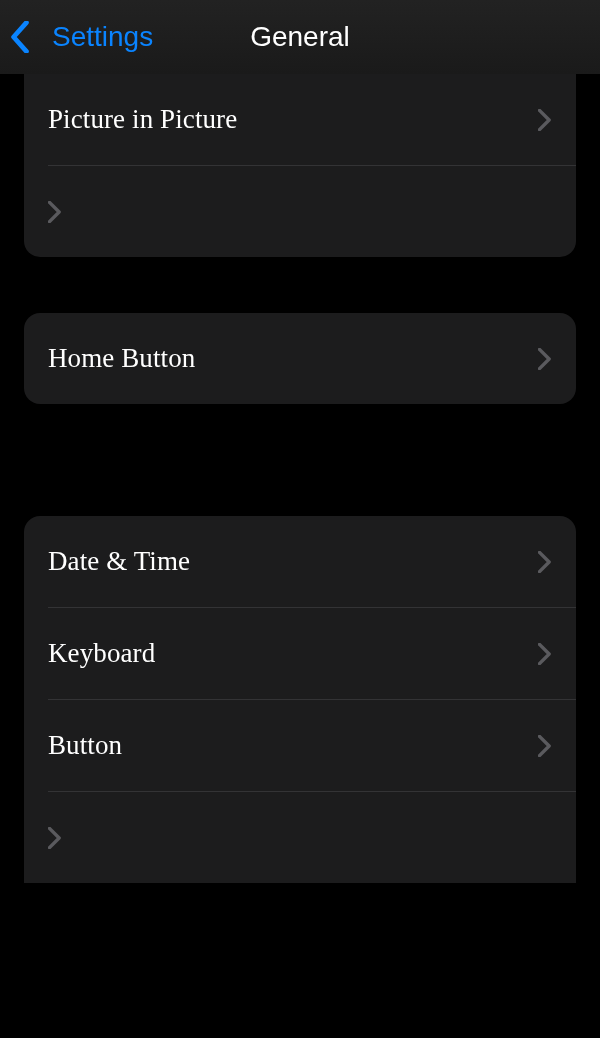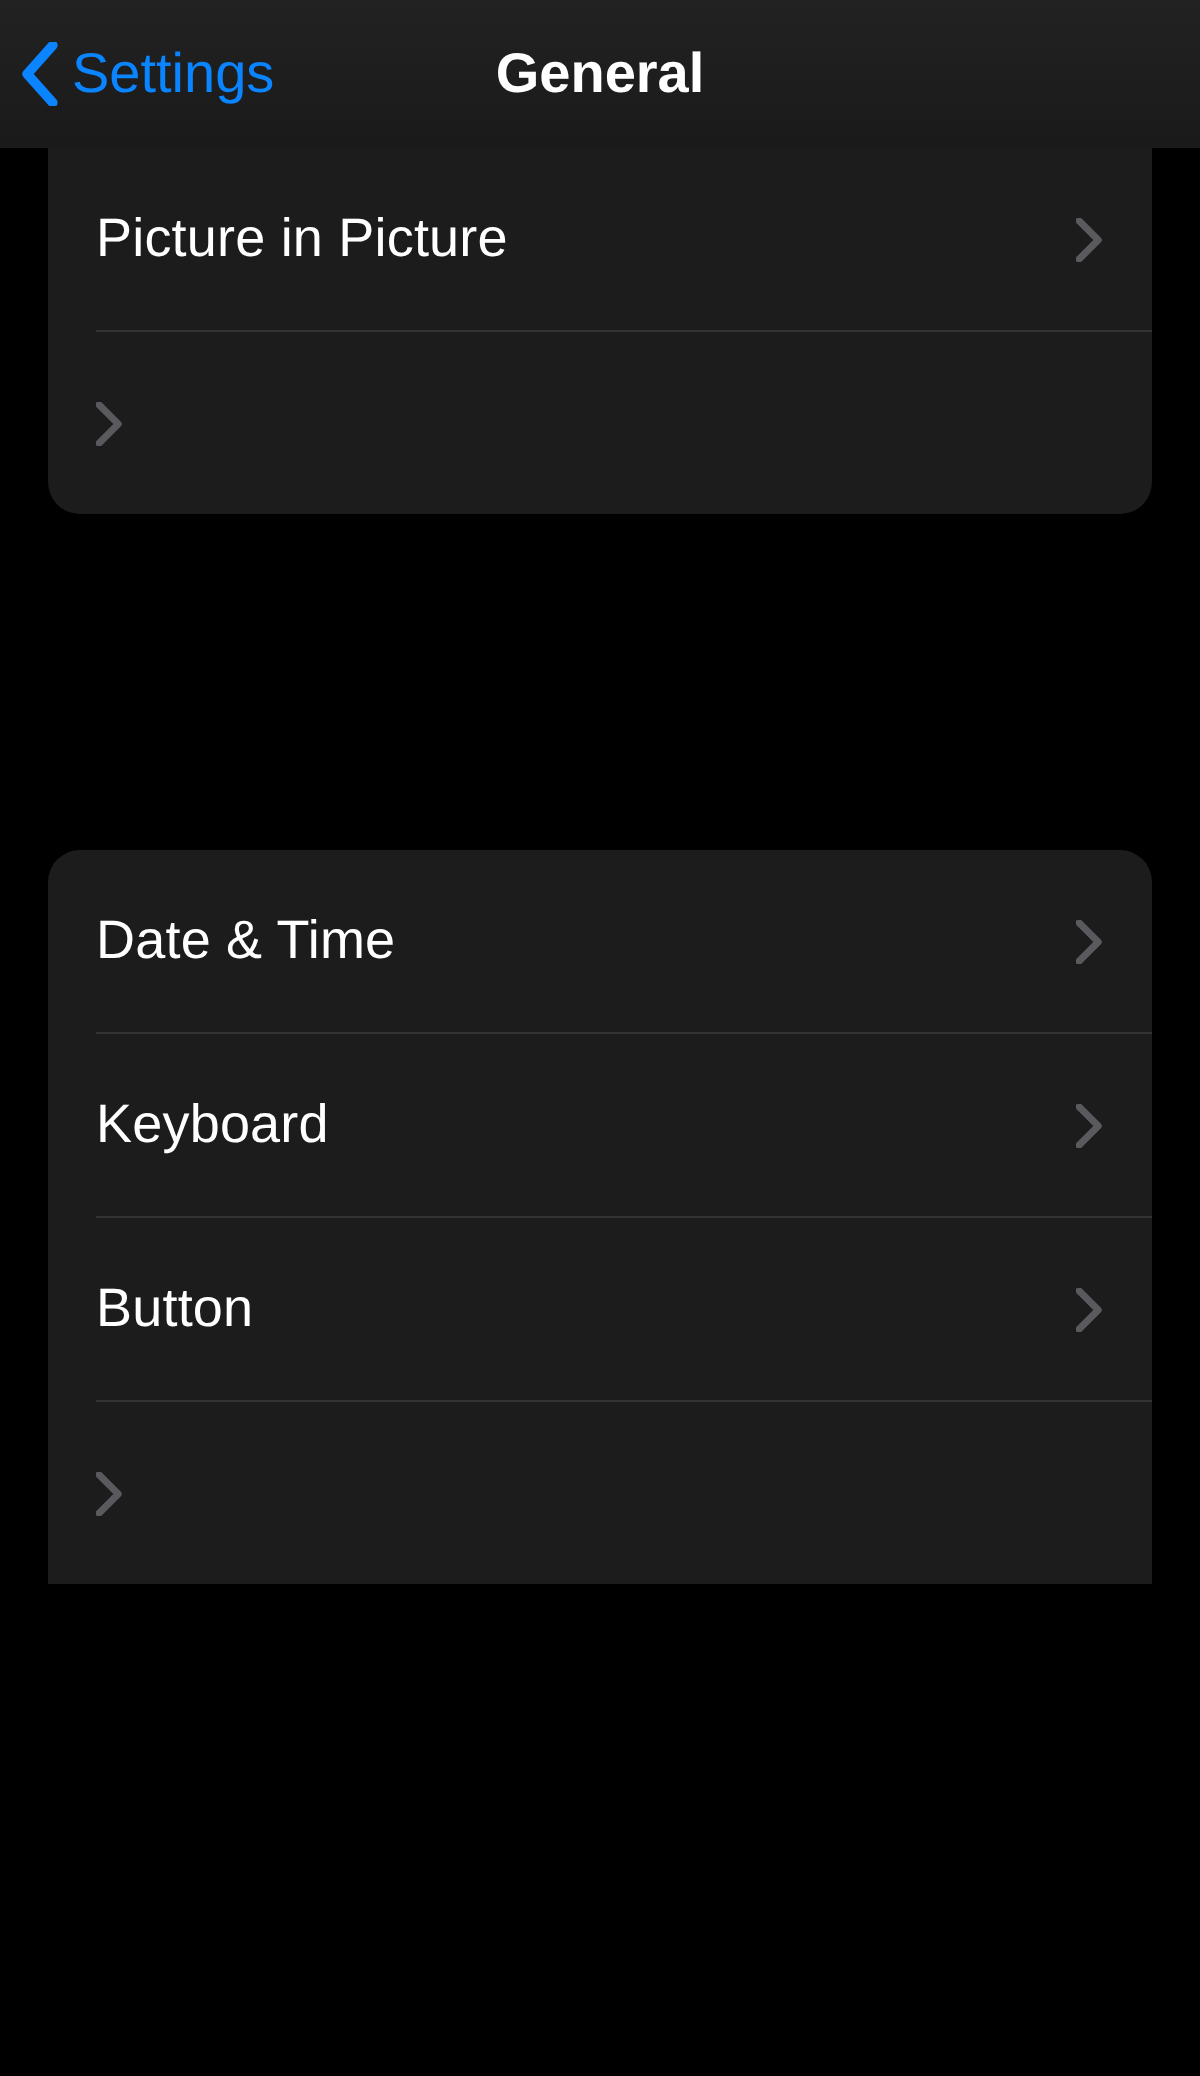--- a/index.html
+++ b/index.html
@@ -23,33 +23,34 @@
       position: relative;
       padding: 0 10px;
     }
     .back-button {
       display: flex;
       align-items: center;
       color: #0a84ff;
       font-size: 28px;
       font-weight: 400;
       cursor: pointer;
+      gap: 16px;
     }
     .back-chevron {
       width: 20px;
       height: 32px;
       margin-right: 6px;
     }
     .nav-title {
       position: absolute;
       left: 50%;
       transform: translateX(-50%);
       color: #ffffff;
       font-size: 28px;
-      font-weight: 700;
+      font-weight: 400;
     }
     .content {
       padding: 0 24px;
     }
     .group {
       background: #1c1c1d;
       border-radius: 16px;
       overflow: hidden;
     }
     .group-partial-top {
@@ -62,20 +63,21 @@
       border-radius: 16px 16px 0 0;
       overflow: hidden;
     }
     .row {
       display: flex;
       align-items: center;
       justify-content: space-between;
       padding: 0 24px;
       height: 91px;
       cursor: pointer;
+      font-family: Liberation Serif, serif;
     }
     .row-label {
       color: #ffffff;
       font-size: 27px;
       font-weight: 400;
       letter-spacing: 0.1px;
     }
     .chevron-right {
       width: 14px;
       height: 22px;
@@ -115,20 +117,28 @@
     <div class="separator"></div>
     <div class="row">
       <svg class="chevron-right" viewBox="0 0 10 16">
         <polyline points="1,1 8,8 1,15" fill="none" stroke="#5a5a5e" stroke-width="2.5" stroke-linecap="round" stroke-linejoin="round"></polyline>
       </svg>
     </div>
   </div>
 
   <div class="gap-large"></div>
 
+  <div class="group">
+    <div class="row">
+      <span class="row-label">Home Button</span>
+      <svg class="chevron-right" viewBox="0 0 10 16">
+        <polyline points="1,1 8,8 1,15" fill="none" stroke="#5a5a5e" stroke-width="2.5" stroke-linecap="round" stroke-linejoin="round"></polyline>
+      </svg>
+    </div>
+  </div>
 
   <div class="gap-large"></div>
 
 
   <div class="gap-large"></div>
 
   <div class="group-partial-bottom">
     <div class="row">
       <span class="row-label">Date &amp; Time</span>
       <svg class="chevron-right" viewBox="0 0 10 16">

